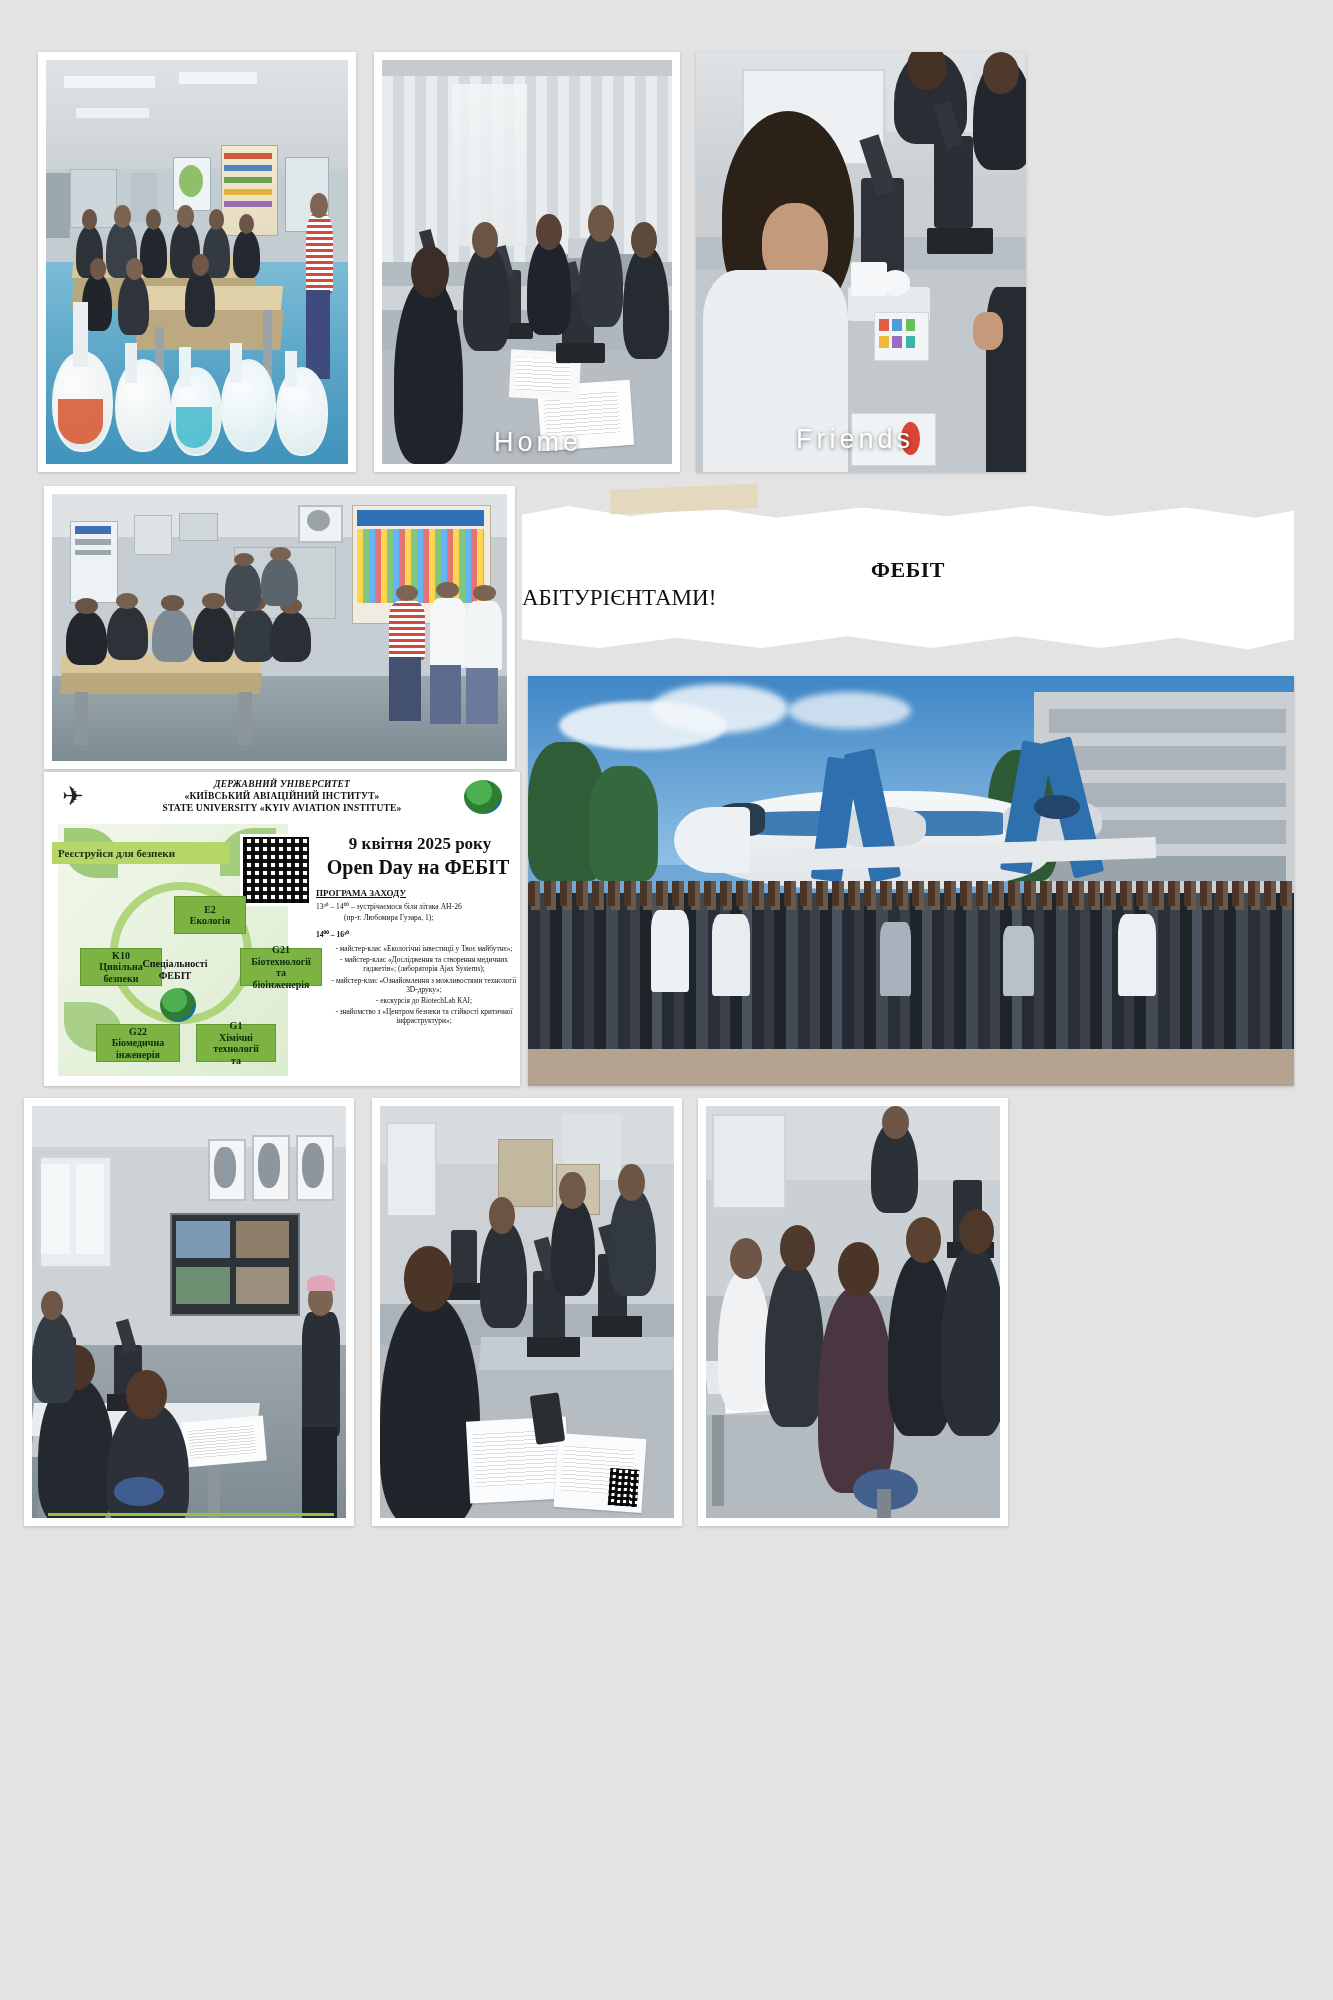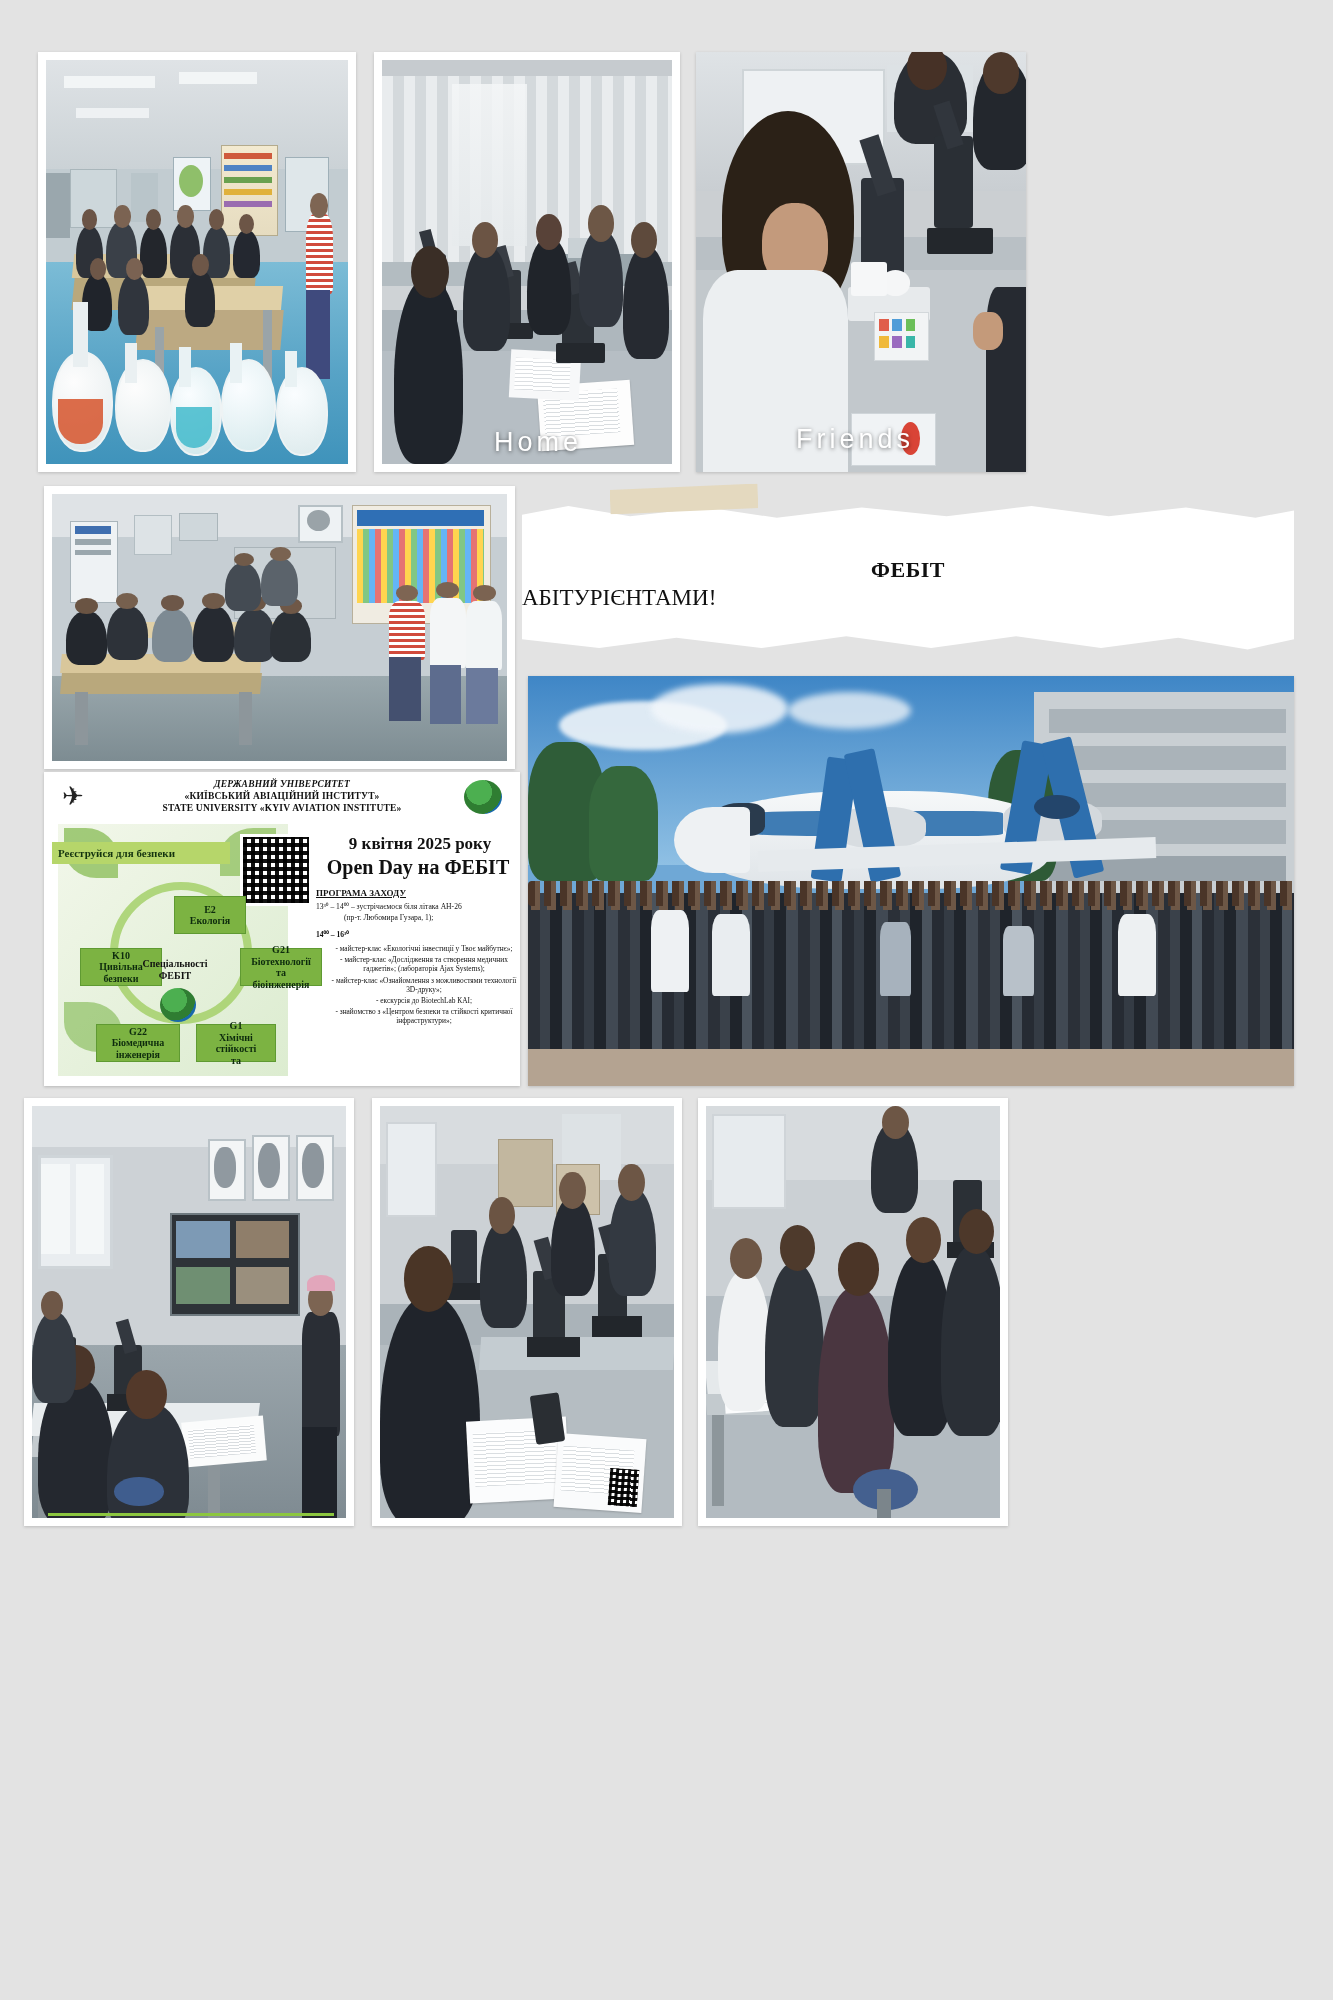--- a/index.html
+++ b/index.html
@@ -465,21 +465,21 @@
     <div class="greenbox" style="left:36px; top:176px; width:82px; height:34px;">
       <span><span>K10</span>
       <span>Цивільна безпеки</span></span>
     </div>
     <div class="greenbox" style="left:52px; top:252px; width:84px; height:34px;">
       <span><span>G22</span>
       <span>Біомедична інженерія</span></span>
     </div>
     <div class="greenbox" style="left:152px; top:252px; width:80px; height:34px;">
       <span><span>G1</span>
-      <span>Хімічні стійкості та</span></span>
+      <span>Хімічні технології та</span></span>
     </div>
 
     <div style="position:absolute; left:96px; top:186px; width:70px; text-align:center; font-size:10px; font-weight:700; line-height:1.2;">
       <span>Спеціальності</span><br>
       <span>ФЕБІТ</span>
     </div>
     <div style="position:absolute; left:116px; top:216px; width:36px; height:34px; border-radius:50%;
                 background: radial-gradient(circle at 40% 35%, #4caf50 0 40%, #2f7d32 41% 66%, #1769aa 67% 100%);"></div>
 
     <div class="prog-date" style="left:278px; top:62px; width:196px; text-align:center;">9 квітня 2025 року</div>

